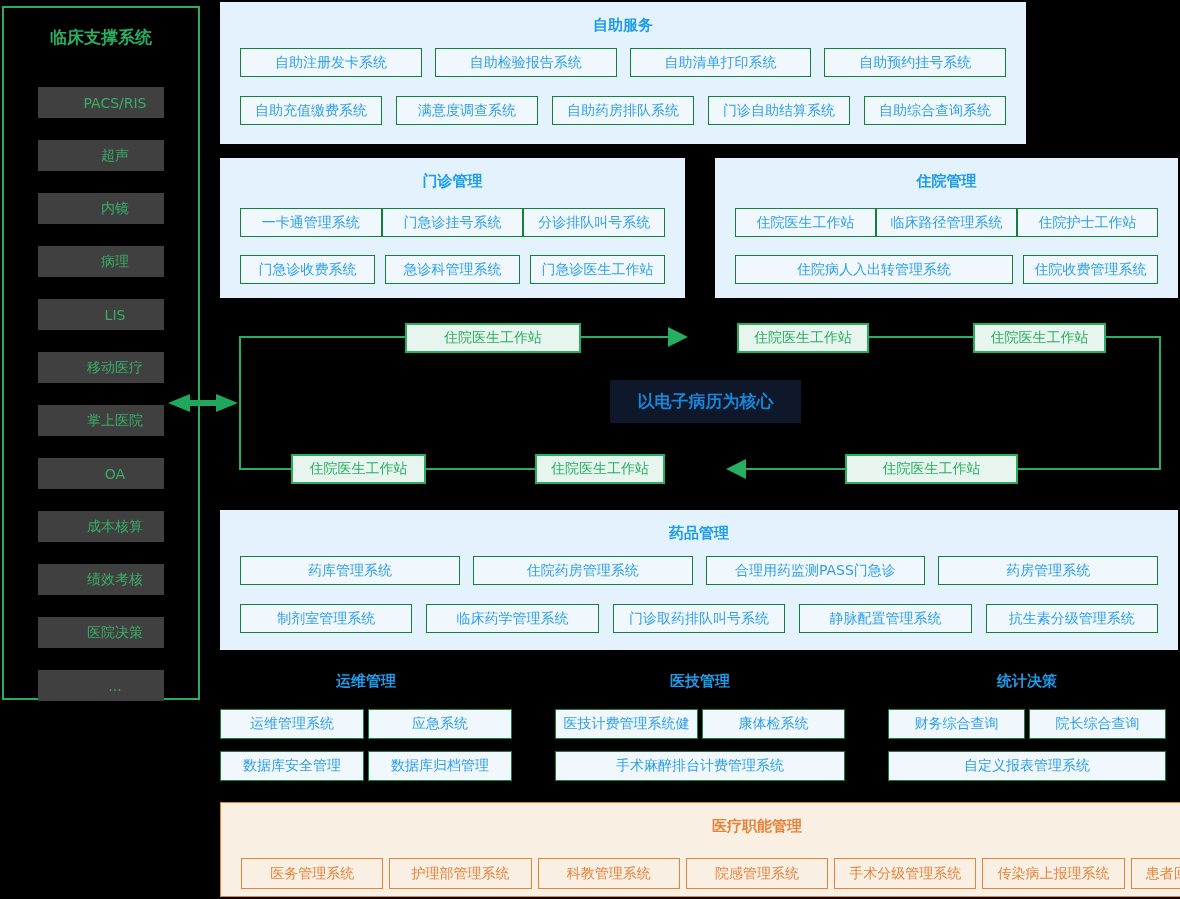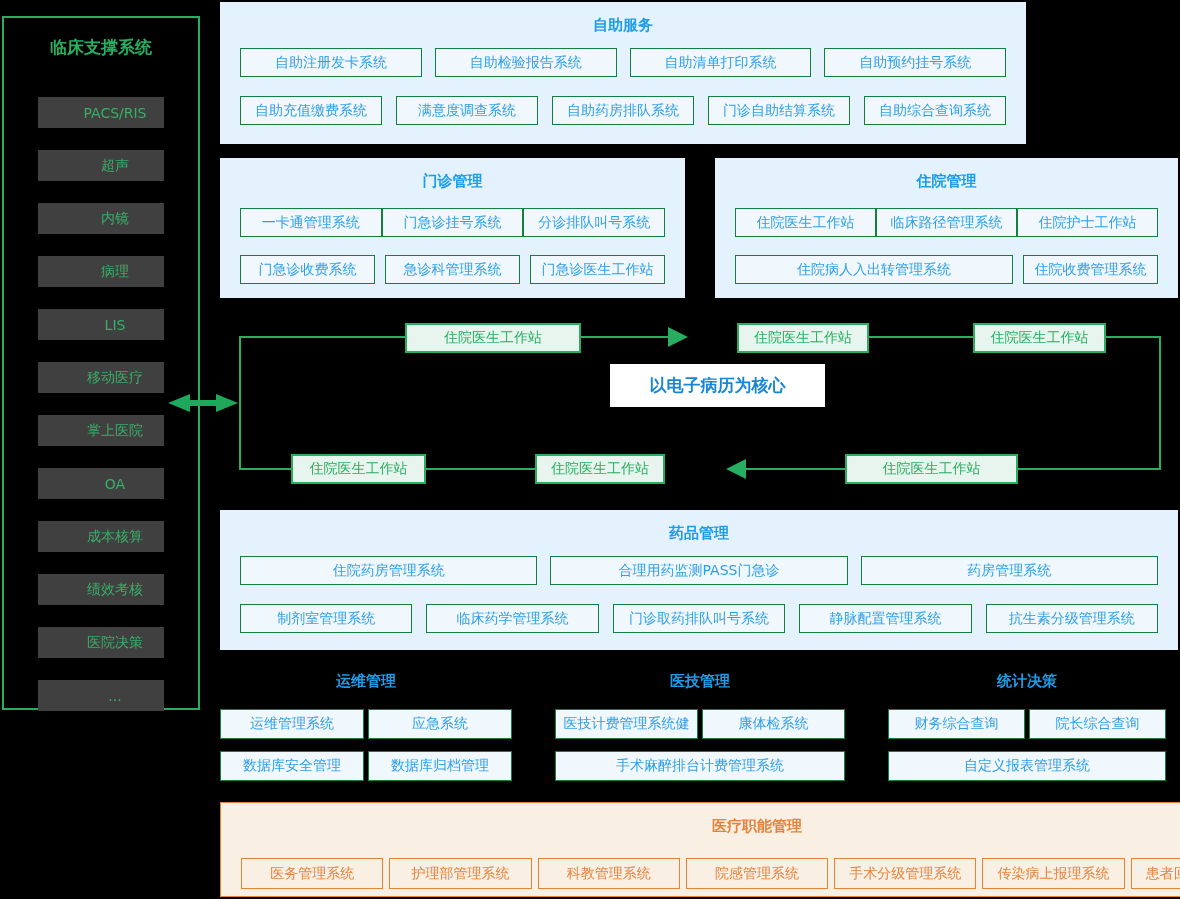--- a/index.html
+++ b/index.html
@@ -6,21 +6,21 @@
   html,body { width:1180px; height:899px; }
   body {
     background:#000;
     font-family:"DejaVu Sans","Liberation Sans",sans-serif;
     position:relative;
     overflow:hidden;
   }
 
   
   .sidebar {
-    position:absolute; left:2px; top:16px; width:198px; height:694px;
+    position:absolute; left:2px; top:6px; width:198px; height:694px;
     border:2px solid #27ae60; background:#000;
   }
   .sidebar-title {
     margin-top:18px; text-align:center;
     color:#27ae60; font-weight:bold; font-size:17px;
   }
   .side-item {
     width:126px; height:31px; margin:22px auto 0;
     background:#404040; color:#3aad68; font-size:14px;
     display:flex; align-items:center; justify-content:center;padding-left:28px;
@@ -56,22 +56,22 @@
 
   
   .gline { position:absolute; background:#27ae60; }
   .gbox {
     position:absolute; height:30px;
     background:#e8f5ee; border:2px solid #27ae60; color:#27ae60;
     font-size:14px; display:flex; align-items:center; justify-content:center;
     white-space:nowrap; z-index:2;
   }
   .core-box {
-    position:absolute; left:610px; top:364px; width:215px; height:43px;
-    background:#ffffff; color:#1786d9; font-weight:bold; font-size:17px;
+    position:absolute; left:610px; top:380px; width:191px; height:43px;
+    background:#0f172a; color:#1786d9; font-weight:bold; font-size:17px;
     display:flex; align-items:center; justify-content:center; z-index:2;
   }
   .tri-right {
     position:absolute; width:0; height:0; z-index:3;
     border-top:10px solid transparent; border-bottom:10px solid transparent;
     border-left:20px solid #27ae60;
   }
   .tri-left {
     position:absolute; width:0; height:0; z-index:3;
     border-top:10px solid transparent; border-bottom:10px solid transparent;
@@ -192,20 +192,21 @@
 <div class="gbox" style="left:973px; top:323px; width:133px;">住院医生工作站</div>
 <div class="gbox" style="left:845px; top:454px; width:173px;">住院医生工作站</div>
 <div class="gbox" style="left:535px; top:454px; width:130px;">住院医生工作站</div>
 <div class="gbox" style="left:291px; top:454px; width:135px;">住院医生工作站</div>
 
 <div class="core-box">以电子病历为核心</div>
 
 <div class="panel" id="p-drug">
   <div class="panel-title">药品管理</div>
   <div class="box-row row-a">
+    <div class="bbox">药库管理系统</div>
     <div class="bbox">住院药房管理系统</div>
     <div class="bbox">合理用药监测PASS门急诊</div>
     <div class="bbox">药房管理系统</div>
   </div>
   <div class="box-row row-b">
     <div class="bbox">制剂室管理系统</div>
     <div class="bbox">临床药学管理系统</div>
     <div class="bbox">门诊取药排队叫号系统</div>
     <div class="bbox">静脉配置管理系统</div>
     <div class="bbox">抗生素分级管理系统</div>

